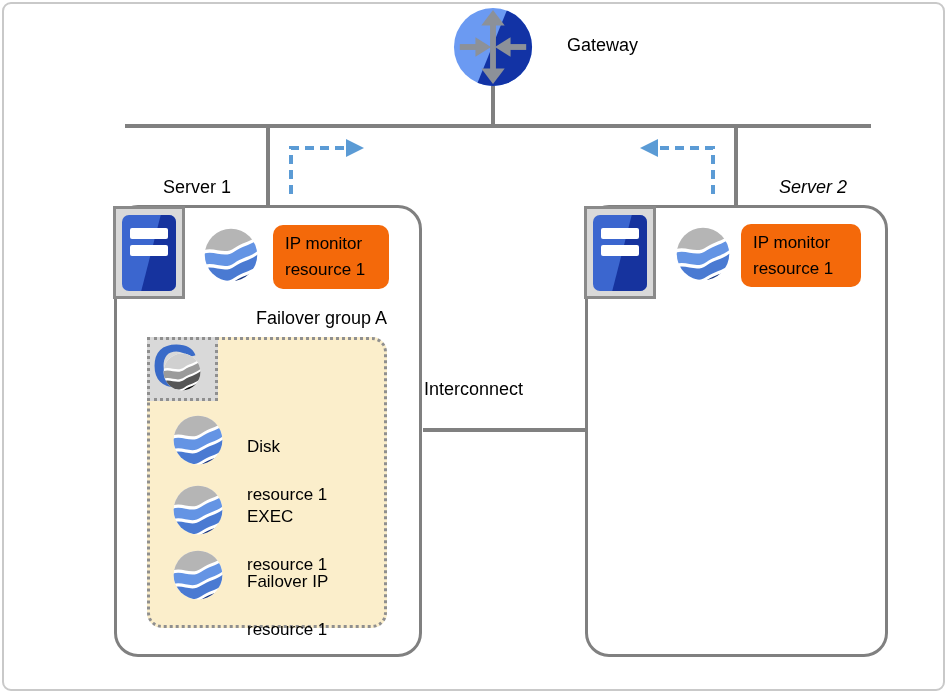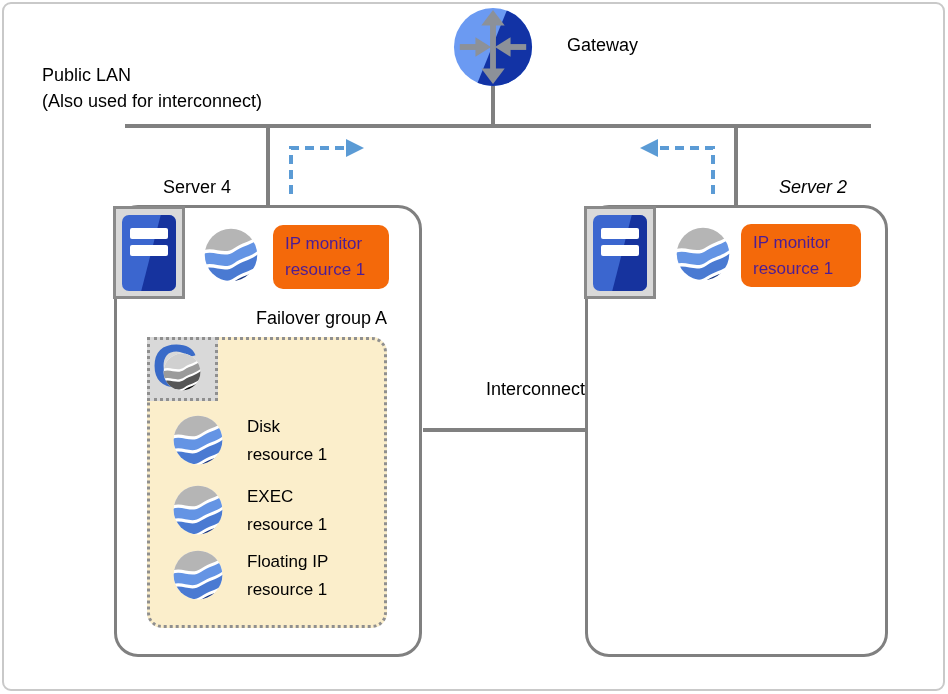--- a/index.html
+++ b/index.html
@@ -23,21 +23,21 @@
   .tower-plate {
     position:absolute; top:206px; width:72px; height:93px; box-sizing:border-box;
     background:#d9d9d9; border:3px solid #8a8a8a; z-index:4;
     display:flex; align-items:center; justify-content:center;
   }
   .tower-plate.s1 { left:113px; }
   .tower-plate.s2 { left:584px; }
   .wave-icon { position:absolute; z-index:4; }
   .monitor-box {
     position:absolute; box-sizing:border-box; background:#F4690A; border-radius:10px;
-    color:#4c1d95; font-size:17px; line-height:26px; padding:6px 0 0 12px; z-index:4;
+    color:#000000; font-size:17px; line-height:26px; padding:6px 0 0 12px; z-index:4;
   }
   .monitor-box.s1 { left:273px; top:225px; width:116px; height:64px; }
   .monitor-box.s2 { left:741px; top:224px; width:120px; height:63px; }
   .monitor-box span { display:block; white-space:nowrap; }
   .group-box {
     position:absolute; left:147px; top:337px; width:240px; height:291px; box-sizing:border-box;
     background:#FBEECB; border:3px dotted #8f8f8f; border-radius:15px; z-index:3;
   }
   .group-title { position:absolute; left:147px; top:308px; width:240px; font-size:18px; text-align:right; z-index:3; }
   .group-icon-plate {
@@ -45,24 +45,24 @@
     background:#d9d9d9; border:3px dotted #8f8f8f; z-index:5; overflow:hidden;
   }
   .g-letter {
     position:absolute; left:2px; top:-10px; font-size:62px; font-weight:bold;
     color:#3A6BC8; font-family:"Liberation Sans", sans-serif;
   }
   .g-ball { position:absolute; left:13px; top:13px; }
   .resource-row { position:absolute; left:172px; height:56px; z-index:4; }
   .resource-row .row-icon { position:absolute; left:0; top:0; }
   .resource-row .row-text { position:absolute; left:75px; top:-1px; font-size:17px; line-height:28px; }
-  .resource-row .row-text span { display:block; white-space:nowrap; }
+  .resource-row .row-text span { display:block; white-space:nowrap;margin-top:20px; }
   .flow-arrow { position:absolute; z-index:1; }
   .gw-icon { position:absolute; left:452px; top:6px; z-index:2; }
-  .interconnect-label { position:absolute; left:424px; top:376px; width:161px; font-size:18px; line-height:26px; text-align:right; }
+  .interconnect-label { position:absolute; left:424px; top:376px; width:161px; font-size:18px; line-height:26px; text-align:left; }
   .interconnect-label span { display:block; }
   .public-lan-label { position:absolute; left:42px; top:62px; font-size:18px; line-height:26px; }
   .public-lan-label span { display:block; white-space:nowrap; }
 </style>
 </head>
 <body>
 
 <svg width="0" height="0" style="position:absolute" aria-hidden="true">
   <defs>
     <clipPath id="waveclip">
@@ -132,35 +132,31 @@
   <div class="vline" style="left:491px; top:85px; width:4px; height:41px;"></div>
   <div class="vline" style="left:266px; top:128px; width:4px; height:78px;"></div>
   <div class="vline" style="left:734px; top:128px; width:4px; height:78px;"></div>
   <div class="hline" style="left:423px; top:428px; width:163px; height:4px;"></div>
 
   <svg class="gw-icon" width="82" height="82" viewBox="0 0 84 84">
       <use href="#sym-gateway" xlink:href="#sym-gateway"></use>
     </svg>
   <div class="label" style="left:567px; top:32px;">Gateway</div>
 
-  <div class="public-lan-label">
-    <span>Public LAN</span>
-    <span>(Also used for interconnect)</span>
-  </div>
 
   <svg class="flow-arrow" style="left:276px; top:136px;" width="100" height="62">
     <path d="M 15,58 L 15,12 L 70,12" fill="none" stroke="#5B9BD5" stroke-width="4" stroke-dasharray="9 6"></path>
     <polygon points="70,3 88,12 70,21" fill="#5B9BD5"></polygon>
   </svg>
   <svg class="flow-arrow" style="left:628px; top:136px;" width="100" height="62">
     <path d="M 85,58 L 85,12 L 30,12" fill="none" stroke="#5B9BD5" stroke-width="4" stroke-dasharray="9 6"></path>
     <polygon points="30,3 12,12 30,21" fill="#5B9BD5"></polygon>
   </svg>
 
-  <div class="label center" style="left:147px; top:174px; width:100px;">Server 4</div>
+  <div class="label center" style="left:147px; top:174px; width:100px;">Server 1</div>
   <div class="label center" style="left:763px; top:174px; width:100px;font-style:italic;">Server 2</div>
 
   <div class="server-box s1"></div>
   <div class="server-box s2"></div>
 
   <div class="interconnect-label">
     <span>Interconnect</span>
   </div>
 
   <div class="tower-plate s1">
@@ -214,17 +210,17 @@
     <div class="row-text">
       <span>EXEC</span>
       <span>resource 1</span>
     </div>
   </div>
   <div class="resource-row" style="top:549px;">
     <svg class="row-icon" width="52" height="52" viewBox="0 0 64 64">
         <use href="#sym-wave" xlink:href="#sym-wave"></use>
       </svg>
     <div class="row-text">
-      <span>Floating IP</span>
+      <span>Failover IP</span>
       <span>resource 1</span>
     </div>
   </div>
 </div>
 
 </body></html>

